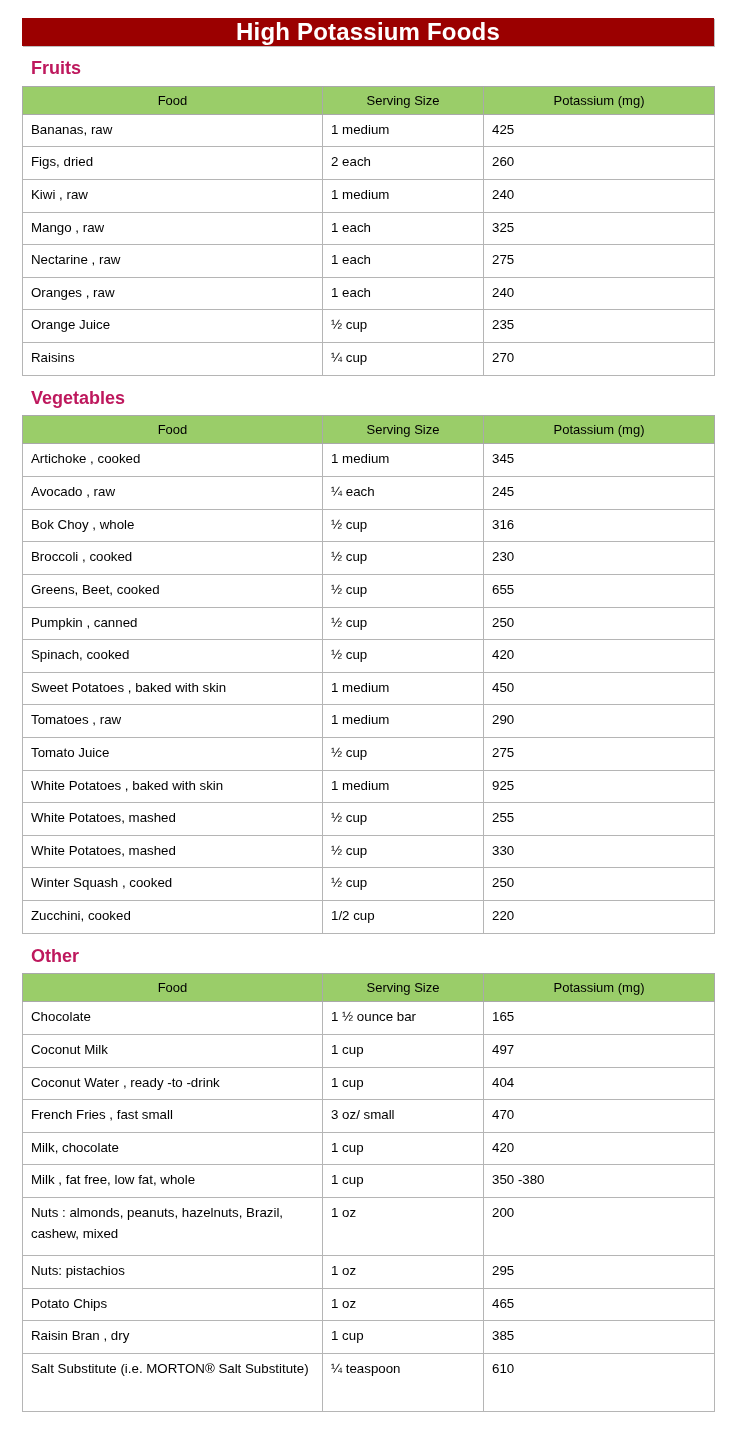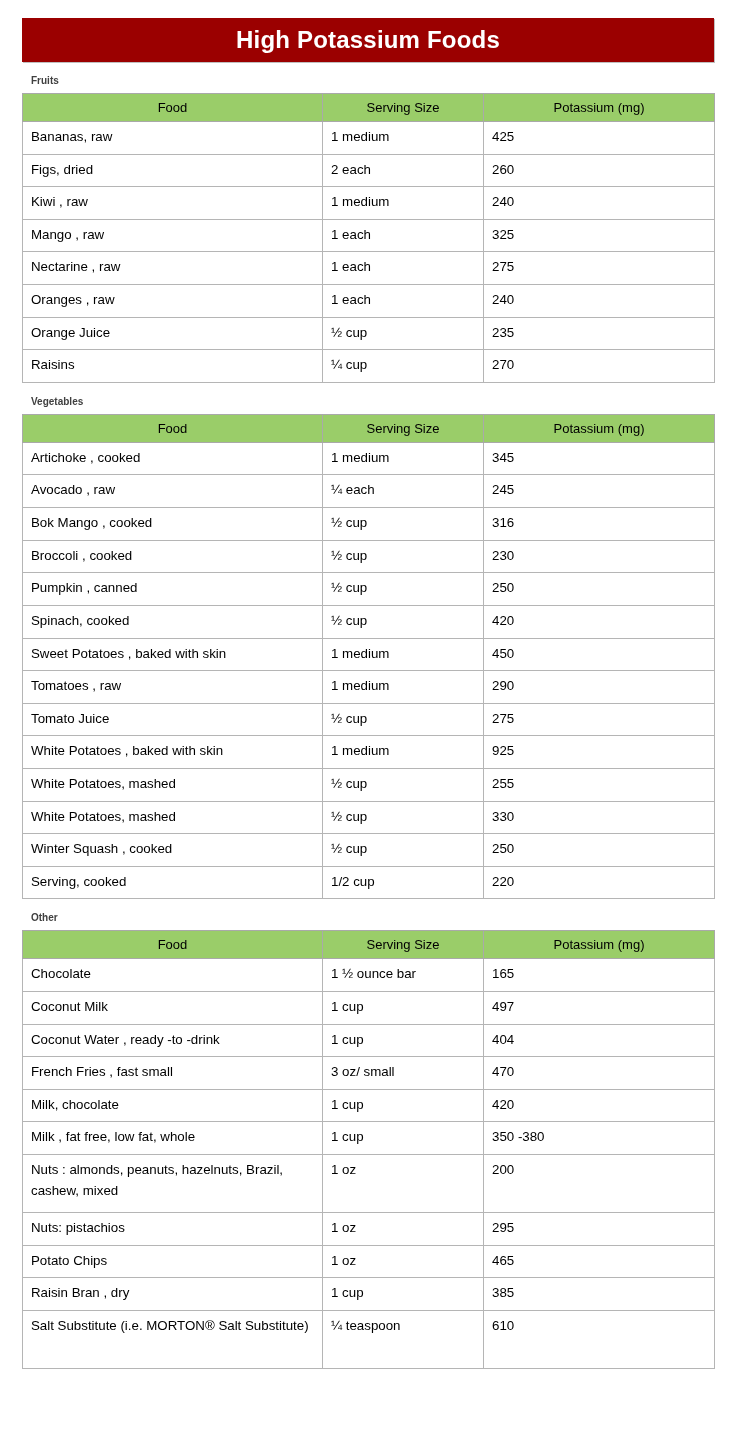--- a/index.html
+++ b/index.html
@@ -18,41 +18,41 @@
   .page {
     position: relative;
     width: 736px;
     height: 1444px;
     padding: 0;
   }
   
   .banner {
     margin: 18px 22px 0 22px;
     background: #9b0000;
-    height: 44px;
+    height: 28px;
     display: flex;
     align-items: center;
     justify-content: center;
     box-shadow: 1px 1px 0 rgba(0,0,0,0.25);
   }
   .banner-title {
     color: #ffffff;
     font-size: 24px;
     font-weight: bold;
     letter-spacing: 0.2px;
     line-height: 1;
   }
   
   .section {
     margin: 0 22px;
   }
   .section-title {
-    font-size: 10px;
+    font-size: 18px;
     font-weight: bold;
-    color: #404040;
+    color: #be185d;
     margin: 13px 0 7px 9px;
     line-height: 1.1;
   }
   
   table.k-table {
     width: 692px;
     border-collapse: collapse;
     table-layout: fixed;
     background: #ffffff;
   }
@@ -173,30 +173,35 @@
               <td>Artichoke  , cooked</td>
               <td>1 medium</td>
               <td>345</td>
             </tr>
             <tr>
               <td>Avocado , raw</td>
               <td>¼ each</td>
               <td>245</td>
             </tr>
             <tr>
-              <td>Bok Mango , cooked</td>
+              <td>Bok Choy , whole</td>
               <td>½ cup</td>
               <td>316</td>
             </tr>
             <tr>
               <td>Broccoli , cooked</td>
               <td>½ cup</td>
               <td>230</td>
             </tr>
             <tr>
+              <td>Greens, Beet, cooked</td>
+              <td>½ cup</td>
+              <td>655</td>
+            </tr>
+            <tr>
               <td>Pumpkin , canned</td>
               <td>½ cup</td>
               <td>250</td>
             </tr>
             <tr>
               <td>Spinach, cooked</td>
               <td>½ cup</td>
               <td>420</td>
             </tr>
             <tr>
@@ -228,21 +233,21 @@
               <td>White Potatoes, mashed</td>
               <td>½ cup</td>
               <td>330</td>
             </tr>
             <tr>
               <td>Winter Squash  , cooked</td>
               <td>½ cup</td>
               <td>250</td>
             </tr>
             <tr>
-              <td>Serving, cooked</td>
+              <td>Zucchini, cooked</td>
               <td>1/2 cup</td>
               <td>220</td>
             </tr>
           </tbody>
         </table>
       </div>
       <div class="section">
         <div class="section-title">Other</div>
         <table class="k-table">
           <colgroup>

